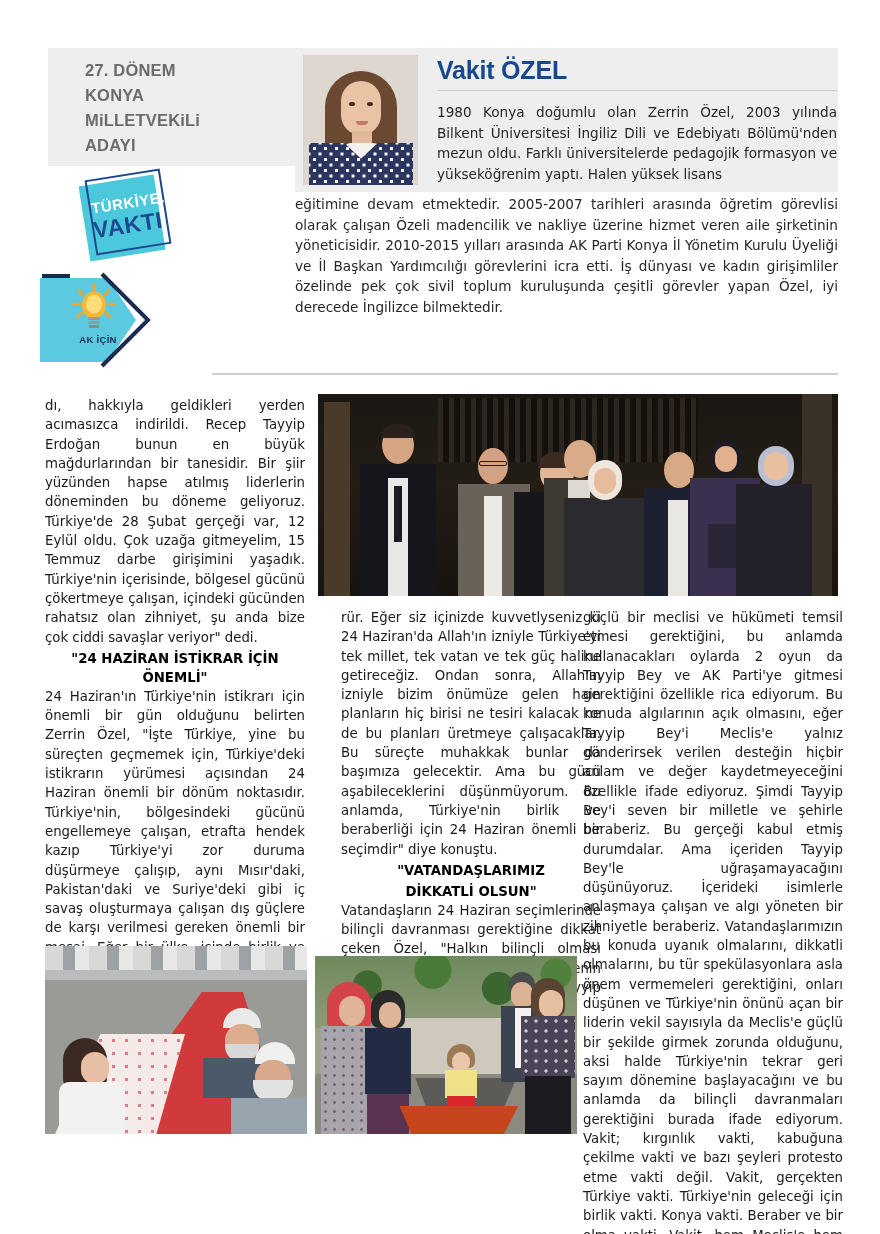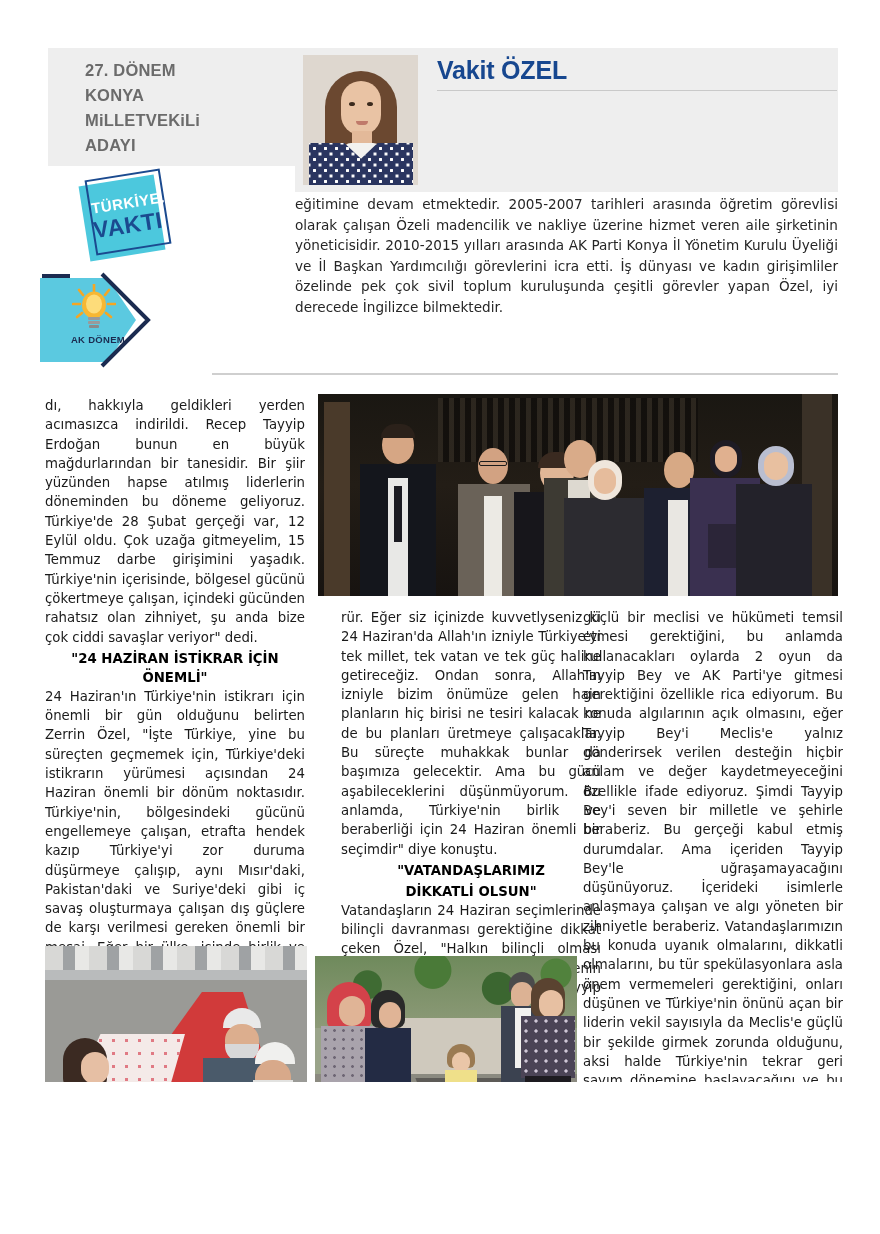--- a/index.html
+++ b/index.html
@@ -6,21 +6,21 @@
   * { box-sizing: border-box; }
   html, body {
     margin: 0; padding: 0;
     width: 880px; height: 1234px;
     background: #ffffff;
     font-family: "Liberation Sans", sans-serif;
     -webkit-font-smoothing: antialiased;
   }
   .page {
     position: relative;
-    width: 880px; height: 1082px;
+    width: 880px; height: 1234px;
     background: #fff;
     overflow: hidden;
   }
 
   
   .header-band {
     position: absolute;
     left: 48px; top: 48px;
     width: 790px; height: 118px;
     background: #eeeeee;
@@ -348,37 +348,38 @@
         <line x1="43" y1="20" x2="36" y2="20"></line>
         <line x1="5" y1="33" x2="10" y2="29"></line>
         <line x1="39" y1="33" x2="34" y2="29"></line>
       </g>
       <ellipse cx="22" cy="21" rx="12" ry="13.5" fill="#f7b733"></ellipse>
       <ellipse cx="22" cy="20" rx="8" ry="9.5" fill="#fddc7a"></ellipse>
       <rect x="16" y="33" width="12" height="3" rx="1" fill="#9a9a9a"></rect>
       <rect x="16" y="37" width="12" height="3" rx="1" fill="#9a9a9a"></rect>
       <rect x="17" y="41" width="10" height="3" rx="1" fill="#8a8a8a"></rect>
     </svg>
-    <div class="ak-label">AK DÖNEM</div>
+    <div class="ak-label">AK İÇİN</div>
   </div>
 
   <div class="portrait">
     <div class="bg"></div>
     <div class="hair"></div>
     <div class="face"></div>
     <div class="eye-l"></div>
     <div class="eye-r"></div>
     <div class="mouth"></div>
     <div class="neck"></div>
     <div class="top-white"></div>
     <div class="jacket"></div>
   </div>
 
   <div class="person-name">Vakit ÖZEL</div>
   <div class="name-rule"></div>
+  <div class="bio-col">1980 Konya doğumlu olan Zerrin Özel, 2003 yılında Bilkent Üniversitesi İngiliz Dili ve Edebiyatı Bölümü'nden mezun oldu. Farklı üniversitelerde pedagojik formasyon ve yükseköğrenim yaptı. Halen yüksek lisans</div>
   <div class="bio-wide">eğitimine devam etmektedir. 2005-2007 tarihleri arasında öğretim görevlisi olarak çalışan Özeli madencilik ve nakliye üzerine hizmet veren aile şirketinin yöneticisidir. 2010-2015 yılları arasında AK Parti Konya İl Yönetim Kurulu Üyeliği ve İl Başkan Yardımcılığı görevlerini icra etti. İş dünyası ve kadın girişimliler özelinde pek çok sivil toplum kuruluşunda çeşitli görevler yapan Özel, iyi derecede İngilizce bilmektedir.</div>
   <div class="header-rule"></div>
 
   <div class="photo" id="photo-group">
     <div class="trunk-l"></div>
     <div class="trunk-r"></div>
     <div class="fence"></div>
     <div class="pg-person" style="left:42px;width:76px;height:170px;">
       <div class="pg-body" style="left:0;width:76px;height:132px;background:#14161c;"></div>
       <div style="position:absolute;bottom:0;left:28px;width:20px;height:118px;background:#e8e8e6;"></div>

